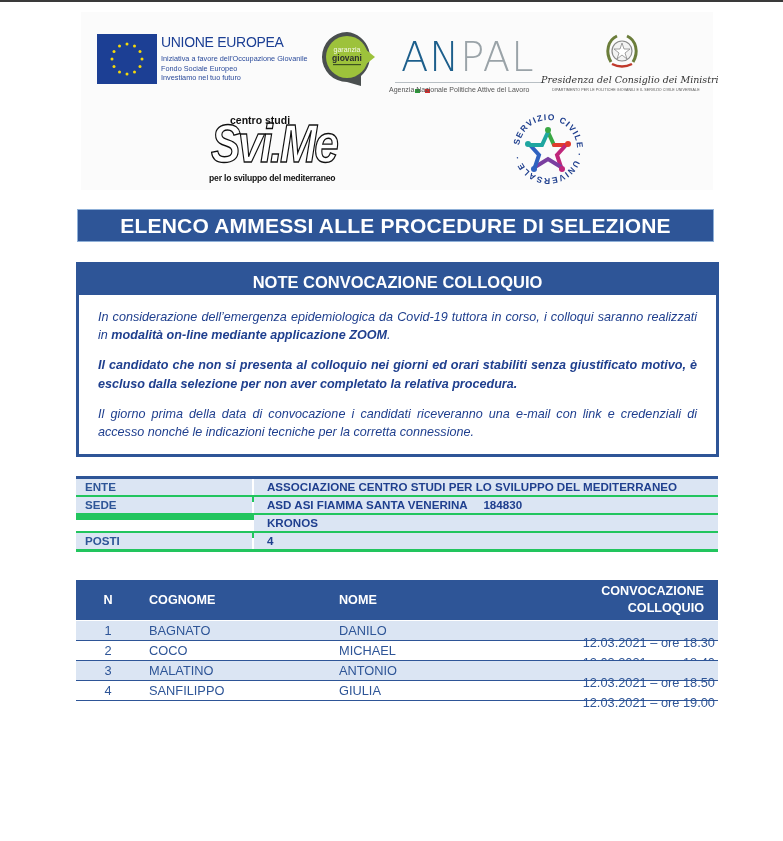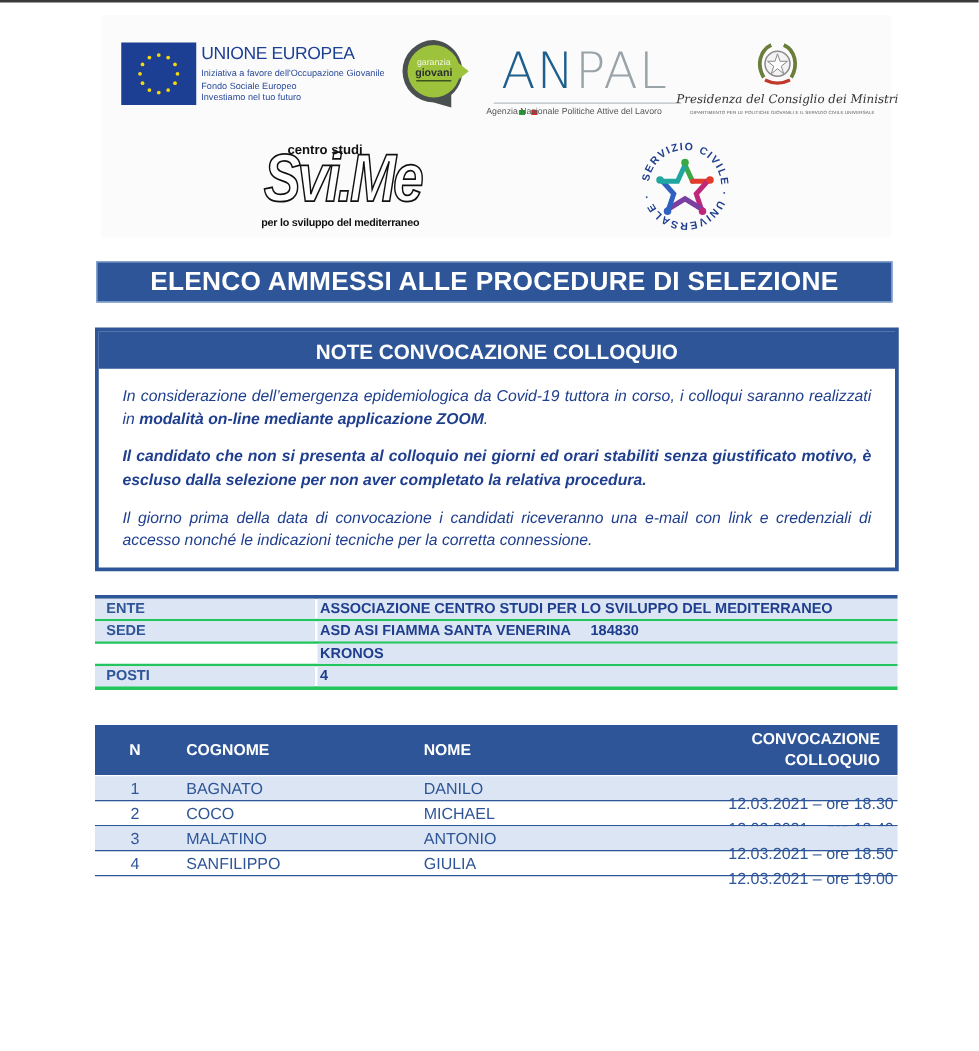--- a/index.html
+++ b/index.html
@@ -44,23 +44,23 @@
     color: #fff; font-size: 21px; font-weight: bold; text-align: center; line-height: 31px; letter-spacing: 0.2px; }
 
   
   .note { position: absolute; left: 76px; top: 262px; width: 643px; height: 195px; border: 3px solid #2e5597; box-sizing: border-box; background: #fff; }
   .note-head { height: 30px; background: #2e5597; color: #fff; font-size: 16.5px; font-weight: bold; text-align: center; line-height: 34px; }
   .note-body { padding: 1px 7px 0 7px; font-size: 12.6px; line-height: 18.2px; color: #1f3f8e; font-style: italic; text-align: justify; }
   .note-body b { font-weight: bold; }
   .note-body p { margin: 12px; }
   .note-body .bold-para { font-weight: bold; }
   .info-top { position: absolute; left: 76px; top: 476px; width: 642px; height: 3px; background: #2e5597; }
-  .info-row { position: absolute; left: 76px; width: 642px; height: 16px; border-bottom: 2px solid #22c55e; box-sizing: content-box; }
+  .info-row { position: absolute; left: 76px; width: 642px; height: 16px; border-bottom: 7px solid #22c55e; box-sizing: content-box; }
   .info-row .k { position: absolute; left: 0; top: 0; width: 176px; height: 16px; background: #dbe5f3; color: #2e5597; font-size: 11.6px; font-weight: bold; line-height: 16px; padding-left: 9px; box-sizing: border-box; }
-  .info-row .v { position: absolute; left: 178px; top: 0; width: 464px; height: 16px; background: #dbe5f3; color: #1f3f8e; font-size: 11.6px; font-weight: bold; line-height: 16px; padding-left: 2px; box-sizing: border-box; white-space: pre; }
+  .info-row .v { position: absolute; left: 178px; top: 0; width: 464px; height: 16px; background: #dbe5f3; color: #1f3f8e; font-size: 11.6px; font-weight: bold; line-height: 16px; padding-left: 13px; box-sizing: border-box; white-space: pre; }
 
   
   .cand-head { position: absolute; left: 76px; top: 580px; width: 642px; height: 40px; background: #2e5597; color: #fff; font-size: 12.6px; font-weight: bold; }
   .cand-head span { position: absolute; }
   .cand-row { position: absolute; left: 76px; width: 642px; height: 19px; border-bottom: 1px solid #2e5597; color: #2e5597; font-size: 12.8px; line-height: 20px; }
   .cand-row.alt { background: #dbe5f3; }
   .cand-row span { position: absolute; top: 0; }
   .c-n { left: 0; width: 64px; text-align: center; }
   .c-cog { left: 73px; }
   .c-nome { left: 263px; }

